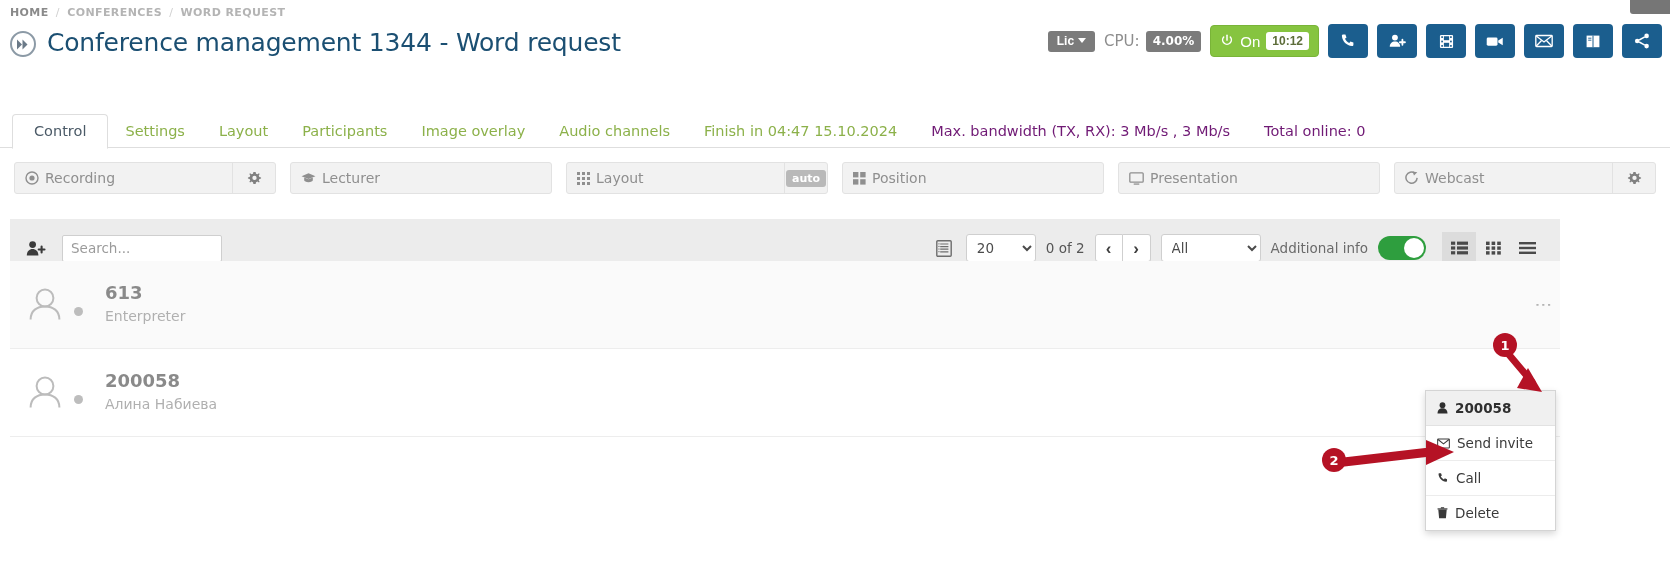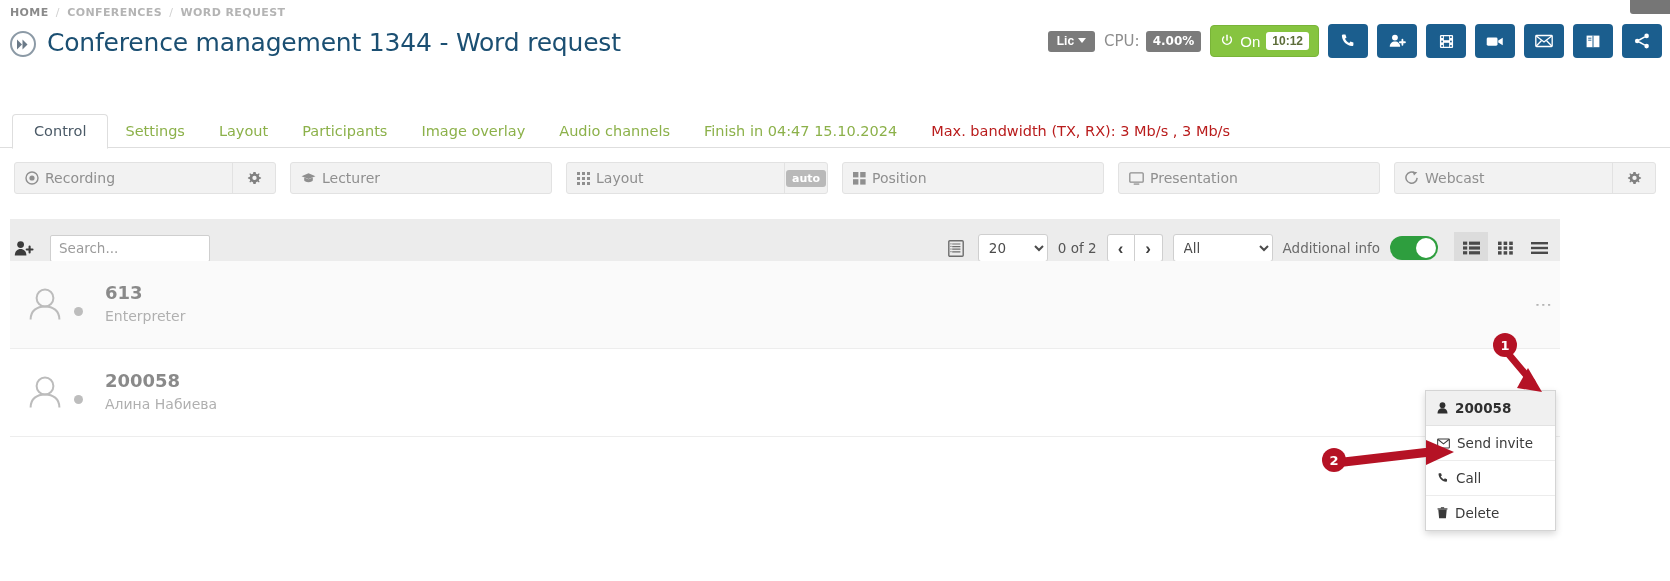--- a/index.html
+++ b/index.html
@@ -84,21 +84,21 @@
   .tab {
     font-size:14.5px; color:#8cb14a; padding:9px 17px 10px;
     line-height:1; white-space:nowrap; text-decoration:none;
   }
   .tab.active {
     color:#4b5a67; background:#fff;
     border:1px solid #dedede; border-bottom:1px solid #fff;
     border-radius:4px 4px 0 0; margin-bottom:-1px;
     padding:9px 21px 10px;
   }
-  .tab.muted { color:#b91c1c; }
+  .tab.muted { color:#701a75; }
 
   
   .control-bar {
     position:absolute; left:0; top:162px; width:1670px;
     display:flex; gap:14px; padding:0 14px;
   }
   .ctrl {
     flex:1 1 0; height:32px; background:#f2f2f2; border:1px solid #e2e2e2;
     border-radius:3px; display:flex; align-items:center;
     color:#8f8f8f; font-size:14px; position:relative;
@@ -115,21 +115,21 @@
   }
   .auto-pill {
     background:#b9b9b9; color:#fff; font-size:11px; font-weight:700;
     padding:3px 6px; border-radius:3px; line-height:1;
   }
   .ctrl svg { display:block; }
 
   
   .list-toolbar {
     position:absolute; left:10px; top:219px; width:1550px; height:58px;
-    background:#ececec; display:flex; align-items:center; padding:0 4px;
+    background:#ececec; display:flex; align-items:center; padding:0 16px;
   }
   .add-user-icon { color:#3b3b3b; margin-right:16px; display:flex; }
   .search-input {
     width:160px; height:27px; border:1px solid #cfcfcf; border-radius:2px;
     background:#fff; font-size:13.5px; color:#555; padding:0 8px;
     font-family:"DejaVu Sans", sans-serif;
   }
   .search-input::placeholder { color:#9b9b9b; }
   .tb-spacer { flex:1 1 auto; }
   .tb-group { display:flex; align-items:center; gap:10px; }
@@ -331,20 +331,21 @@
   <div class="tabs-wrap">
     <div class="tabs">
       <a class="tab active">Control</a>
       <a class="tab">Settings</a>
       <a class="tab">Layout</a>
       <a class="tab">Participants</a>
       <a class="tab">Image overlay</a>
       <a class="tab">Audio channels</a>
       <a class="tab">Finish in 04:47 15.10.2024</a>
       <span class="tab muted">Max. bandwidth (TX, RX): 3 Mb/s , 3 Mb/s</span>
+      <span class="tab muted">Total online: 0</span>
     </div>
   </div>
 
   <div class="control-bar">
 
     <div class="ctrl">
       <div class="ctrl-main">
         <span>
           <svg width="14" height="14" viewBox="0 0 14 14">
               <circle cx="7" cy="7" r="6" fill="none" stroke="#8f8f8f" stroke-width="1.4"></circle>

